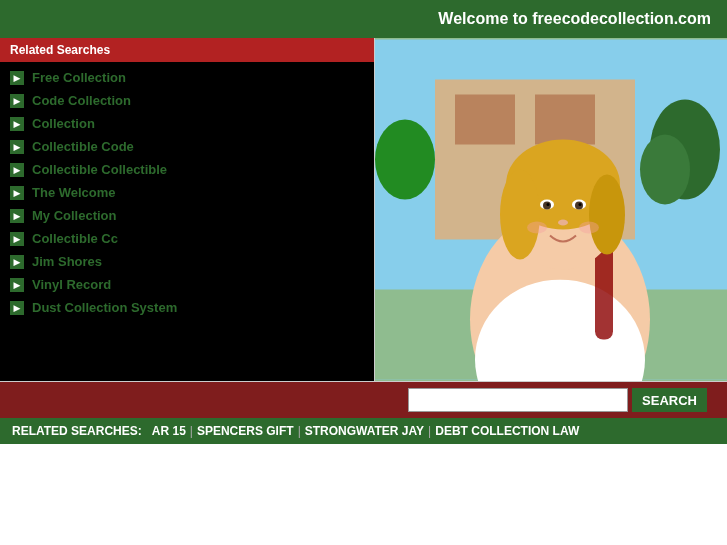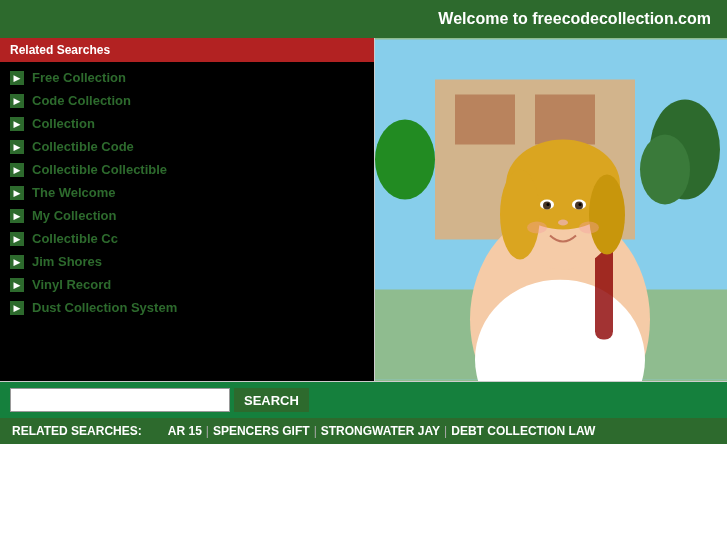--- a/index.html
+++ b/index.html
@@ -83,24 +83,25 @@
     }
 
     
     #photo-svg {
       width: 100%;
       height: 100%;
     }
 
     
     #search-bar-area {
-      background: #15803d;
-      display: flex;
+      background: #7f1d1d;
+      display: flex;
+      justify-content: flex-end;
       align-items: center;
-      padding: 6px 10px;
+      padding: 6px 20px;
       border-top: 1px solid #ccc;
     }
 
     #search-input {
       width: 220px;
       height: 24px;
       border: 1px solid #999;
       padding: 2px 4px;
       font-size: 13px;
     }
@@ -124,21 +125,21 @@
       padding: 6px 12px;
       font-size: 12px;
       display: flex;
       align-items: center;
       flex-wrap: wrap;
       gap: 4px;
     }
 
     #bottom-bar .label {
       font-weight: bold;
-      margin-right: 22px;
+      margin-right: 6px;
       color: #fff;
     }
 
     #bottom-bar .sep {
       color: #aaa;
       margin: 0 4px;
     }
 
     #bottom-bar a {
       color: #fff;

